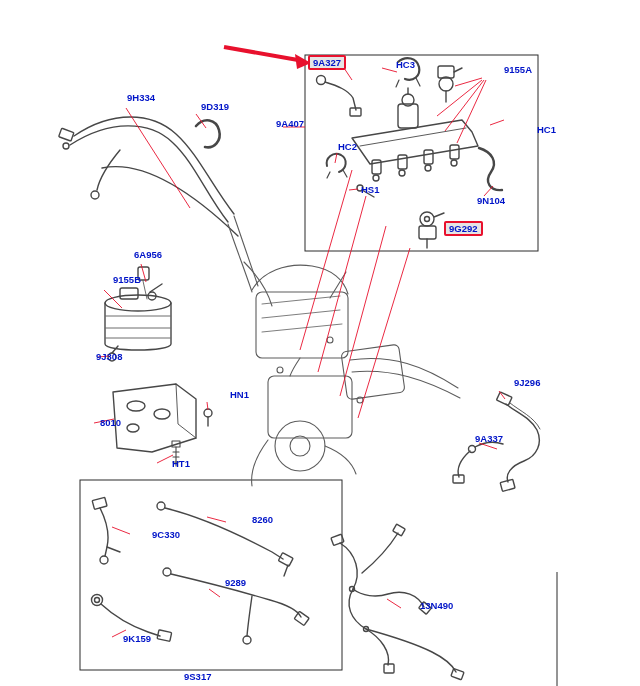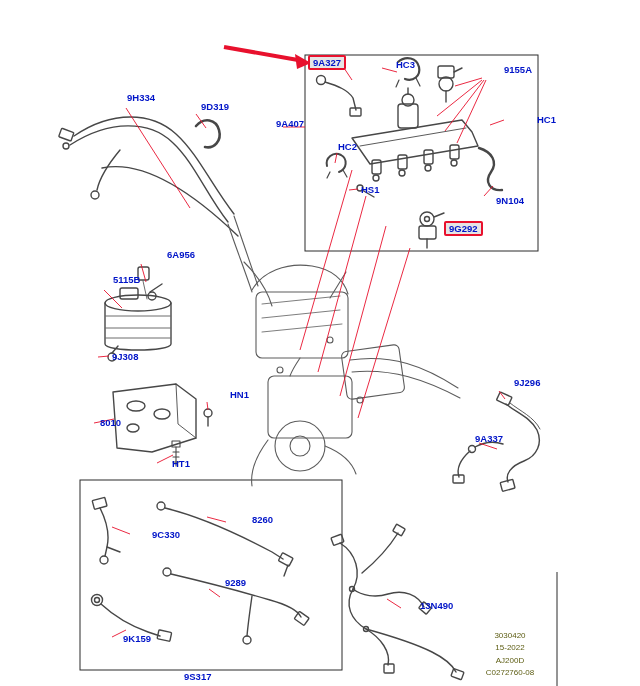--- a/index.html
+++ b/index.html
@@ -249,40 +249,34 @@
       <polygon points="311,63 295,54 297,69" fill="#e8112d"></polygon>
     </g>
   </svg>
 
   <div class="callout" style="left:91px;top:92px">9H334</div>
   <div class="callout" style="left:165px;top:101px">9D319</div>
   <div class="callout" style="left:240px;top:118px">9A407</div>
   <div class="callout hl" style="left:313px;top:59px">9A327</div>
   <div class="callout" style="left:360px;top:59px">HC3</div>
   <div class="callout" style="left:468px;top:64px">9155A</div>
-  <div class="callout" style="left:501px;top:114px">HC1</div>
+  <div class="callout" style="left:501px;top:124px">HC1</div>
   <div class="callout" style="left:302px;top:141px">HC2</div>
   <div class="callout" style="left:325px;top:184px">HS1</div>
-  <div class="callout" style="left:460px;top:195px">9N104</div>
+  <div class="callout" style="left:441px;top:195px">9N104</div>
   <div class="callout hl" style="left:449px;top:225px">9G292</div>
-  <div class="callout" style="left:131px;top:249px">6A956</div>
-  <div class="callout" style="left:77px;top:274px">5115B</div>
-  <div class="callout" style="left:76px;top:351px">9J308</div>
+  <div class="callout" style="left:98px;top:249px">6A956</div>
+  <div class="callout" style="left:77px;top:274px">9155B</div>
+  <div class="callout" style="left:60px;top:351px">9J308</div>
   <div class="callout" style="left:64px;top:417px">8010</div>
   <div class="callout" style="left:194px;top:389px">HN1</div>
   <div class="callout" style="left:136px;top:458px">HT1</div>
   <div class="callout" style="left:116px;top:529px">9C330</div>
   <div class="callout" style="left:216px;top:514px">8260</div>
   <div class="callout" style="left:189px;top:577px">9289</div>
   <div class="callout" style="left:87px;top:633px">9K159</div>
   <div class="callout" style="left:148px;top:671px">9S317</div>
   <div class="callout" style="left:478px;top:377px">9J296</div>
   <div class="callout" style="left:439px;top:433px">9A337</div>
   <div class="callout" style="left:384px;top:600px">13N490</div>
 
-  <div class="footer">
-    <div>3030420</div>
-    <div>15-2022</div>
-    <div>AJ200D</div>
-    <div>C0272760-08</div>
-  </div>
 
 </div>
 
 </body></html>

